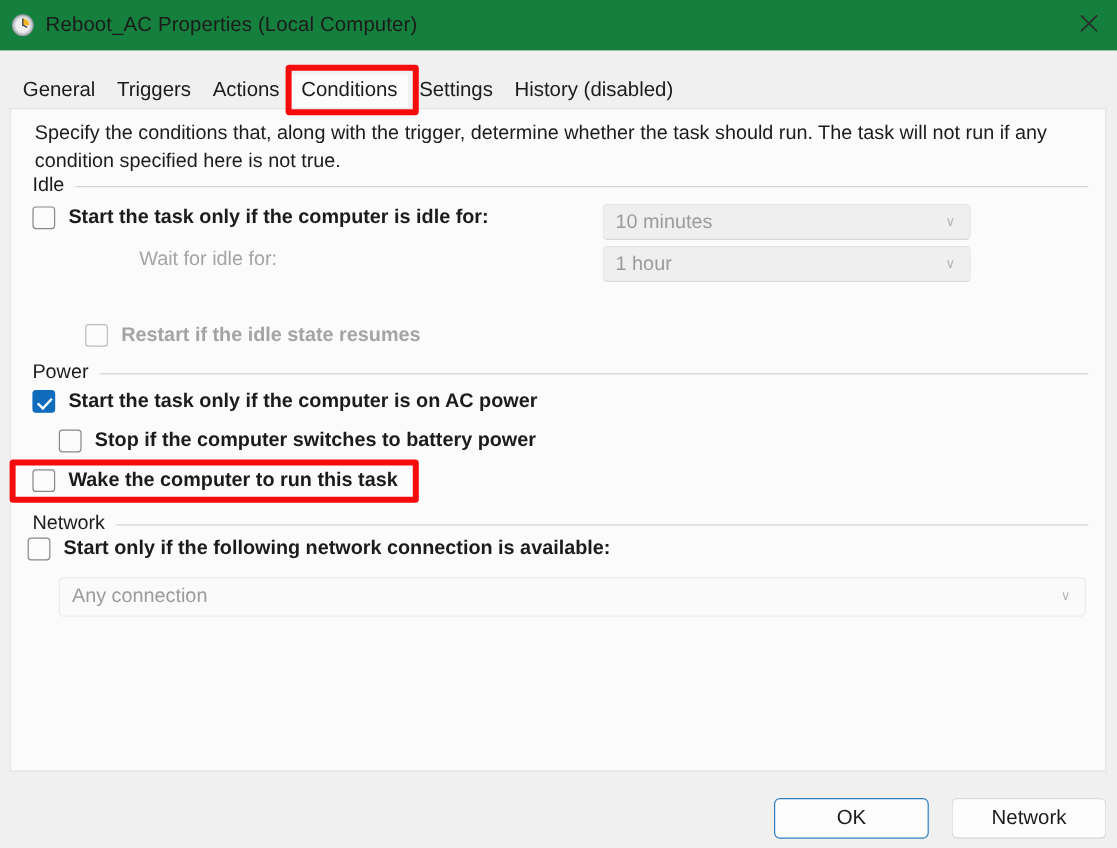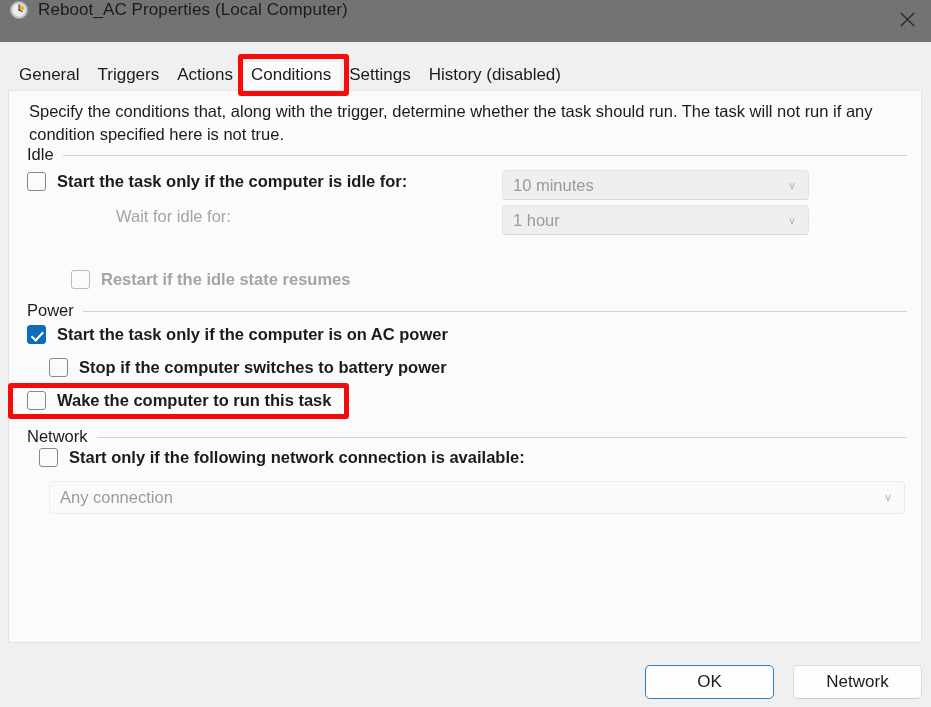--- a/index.html
+++ b/index.html
@@ -15,22 +15,23 @@
     overflow: hidden;
     position: relative;
     -webkit-font-smoothing: antialiased;
   }
 
   
   #titlebar {
     position: absolute;
     left: 0; top: 0;
     width: 931px; height: 42px;
-    background: #737373;
-    display: flex;
+    background: #15803d;
+    display: flex;
+    align-items: center;
   }
   #app-icon {
     margin-left: 9px;
     width: 20px; height: 20px;
     position: relative;
     flex: 0 0 auto;
   }
   #app-icon svg { display: block; }
   #title-text {
     margin-left: 9px;
@@ -309,21 +310,21 @@
   <div class="cbrow" style="left:18px; top:300px;">
     <span class="cbox"></span>
     <span class="cblabel">Wake the computer to run this task</span>
   </div>
 
   <div class="group" style="top:336px;">
     <span class="glabel">Network</span>
     <span class="gline"></span>
   </div>
 
-  <div class="cbrow" style="left:18px; top:357px;padding-left:12px;">
+  <div class="cbrow" style="left:2px; top:357px;padding-left:12px;">
     <span class="cbox"></span>
     <span class="cblabel">Start only if the following network connection is available:</span>
   </div>
 
   <div class="combo light" style="left:40px; top:390px; width:856px; height:33px;">
     <span class="ctext">Any connection</span>
     <span class="carrow">∨</span>
   </div>
 
 </div>

